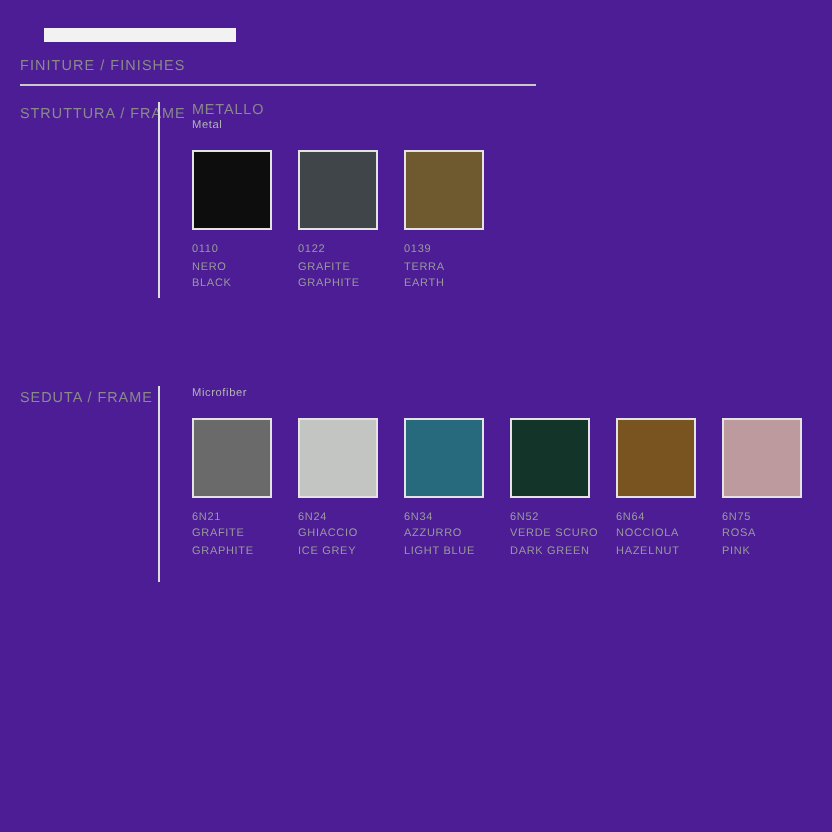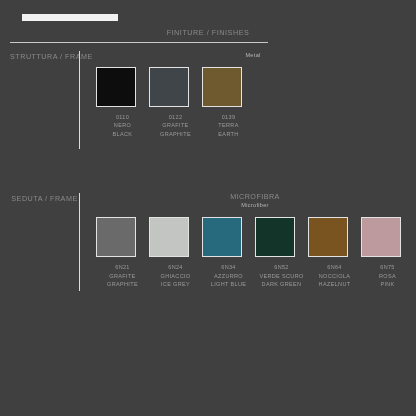--- a/index.html
+++ b/index.html
@@ -13,22 +13,21 @@
     overflow: hidden;
     font-family: "Liberation Sans", sans-serif;
     color: #8d8d8d;
     -webkit-font-smoothing: antialiased;
   }
 
   .page {
     position: relative;
     width: 416px;
     height: 416px;
-    background: #404040;
-    text-align: center;
+    background: #4c1d95;
   }
 
   
   .top-band {
     position: absolute;
     left: 22px;
     top: 14px;
     width: 96px;
     height: 7px;
     background: #f2f2f2;
@@ -149,20 +148,21 @@
     <div class="section-head-rule"></div>
   </div>
 
   <div class="block block-frame">
     <div class="block-inner">
       <div class="block-title">STRUTTURA / FRAME</div>
 
       <div class="block-divider divider-frame"></div>
 
       <div class="block-body">
+        <div class="material-name">METALLO</div>
         <div class="material-sub">Metal</div>
 
         <div class="swatch-row">
 
           <div class="swatch-cell">
             <div class="swatch-chip" style="background:#0d0d0d"></div>
             <div class="swatch-labels">
               <div class="swatch-code">0110</div>
               <div class="swatch-it">NERO</div>
               <div class="swatch-en">BLACK</div>
@@ -192,21 +192,20 @@
     </div>
   </div>
 
   <div class="block block-seat">
     <div class="block-inner">
       <div class="block-title">SEDUTA / FRAME</div>
 
       <div class="block-divider divider-seat"></div>
 
       <div class="block-body">
-        <div class="material-name">MICROFIBRA</div>
         <div class="material-sub">Microfiber</div>
 
         <div class="swatch-row">
 
           <div class="swatch-cell">
             <div class="swatch-chip" style="background:#6a6a6a"></div>
             <div class="swatch-labels">
               <div class="swatch-code">6N21</div>
               <div class="swatch-it">GRAFITE</div>
               <div class="swatch-en">GRAPHITE</div>

